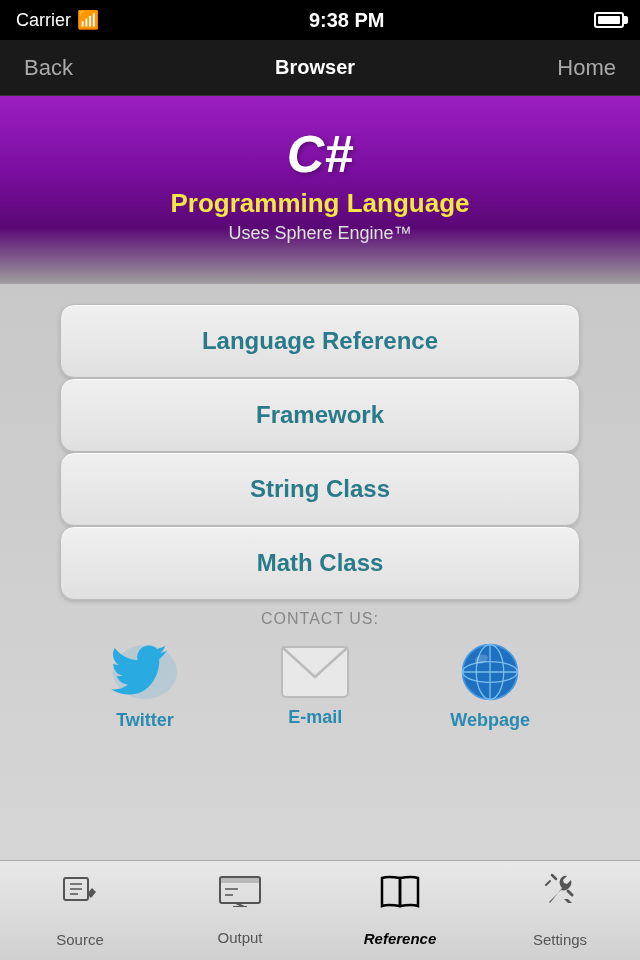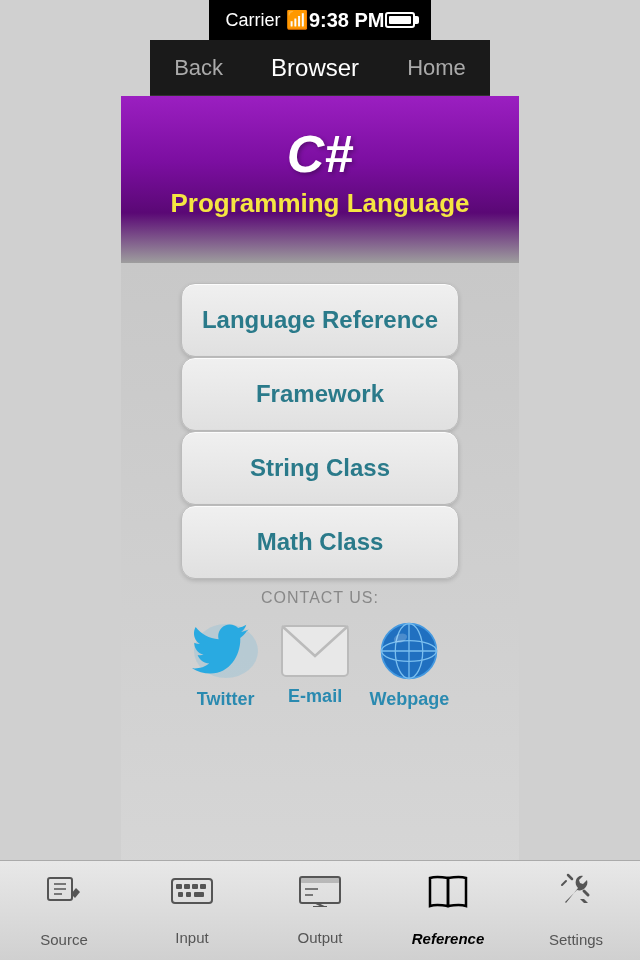--- a/index.html
+++ b/index.html
@@ -72,22 +72,22 @@
       color: #aaa;
       font-size: 22px;
       font-weight: 300;
       cursor: pointer;
       background: none;
       border: none;
       padding: 0;
     }
     .nav-bar .nav-title {
       color: #fff;
-      font-size: 24px;
-      font-weight: 400;
+      font-size: 20px;
+      font-weight: 700;
     }
 
     
     .hero {
       background: linear-gradient(180deg, #9b1fc1 0%, #7b0ea0 40%, #5a0875 70%, #9e9e9e 100%);
       padding: 28px 20px 40px;
       text-align: center;
       position: relative;
     }
     .hero-title {
@@ -214,21 +214,20 @@
       font-weight: 600;
       font-style: italic;
     }
 
     
     .page {
       height: 960px;
       display: flex;
       flex-direction: column;
       position: relative;
-      align-items: center;
     }
     .scrollable-content {
       flex: 1;
       overflow: hidden;
       display: flex;
       flex-direction: column;
     }
   </style>
 </head>
 <body>
@@ -250,20 +249,21 @@
     <button class="nav-btn">Back</button>
     <span class="nav-title">Browser</span>
     <button class="nav-btn" style="color:#aaa;">Home</button>
   </div>
 
   <div class="scrollable-content">
 
     <div class="hero">
       <div class="hero-title">C#</div>
       <div class="hero-subtitle">Programming Language</div>
+      <div class="hero-desc">Uses Sphere Engine™</div>
     </div>
 
     <div class="content">
 
       <button class="menu-btn">
         <span>Language Reference</span>
       </button>
       <button class="menu-btn">
         <span>Framework</span>
       </button>
@@ -323,36 +323,20 @@
           <rect x="2" y="4" width="24" height="22" rx="2" fill="none" stroke="#555" stroke-width="2"></rect>
           <line x1="8" y1="10" x2="20" y2="10" stroke="#555" stroke-width="1.5"></line>
           <line x1="8" y1="15" x2="20" y2="15" stroke="#555" stroke-width="1.5"></line>
           <line x1="8" y1="20" x2="16" y2="20" stroke="#555" stroke-width="1.5"></line>
           <path d="M25,20 L30,14 L34,18 L29,24 Z" fill="#555"></path>
         </svg>
       </span>
       <span class="tab-label">Source</span>
     </div>
 
-    <div class="tab-item">
-      <span>
-        <svg width="44" height="32" viewBox="0 0 44 32" xmlns="http://www.w3.org/2000/svg">
-          <rect x="2" y="4" width="40" height="24" rx="3" fill="none" stroke="#555" stroke-width="2"></rect>
-
-          <rect x="6" y="9" width="6" height="5" rx="1" fill="#555"></rect>
-          <rect x="14" y="9" width="6" height="5" rx="1" fill="#555"></rect>
-          <rect x="22" y="9" width="6" height="5" rx="1" fill="#555"></rect>
-          <rect x="30" y="9" width="6" height="5" rx="1" fill="#555"></rect>
-          <rect x="8" y="17" width="5" height="5" rx="1" fill="#555"></rect>
-          <rect x="16" y="17" width="5" height="5" rx="1" fill="#555"></rect>
-          <rect x="24" y="17" width="10" height="5" rx="1" fill="#555"></rect>
-        </svg>
-      </span>
-      <span class="tab-label">Input</span>
-    </div>
 
     <div class="tab-item">
       <span>
         <svg width="44" height="32" viewBox="0 0 44 32" xmlns="http://www.w3.org/2000/svg">
           <rect x="2" y="2" width="40" height="26" rx="2" fill="none" stroke="#555" stroke-width="2"></rect>
           <rect x="2" y="2" width="40" height="6" rx="2" fill="#555" opacity="0.3"></rect>
           <line x1="18" y1="28" x2="26" y2="32" stroke="#555" stroke-width="2"></line>
           <line x1="15" y1="32" x2="29" y2="32" stroke="#555" stroke-width="2"></line>
 
           <line x1="7" y1="14" x2="20" y2="14" stroke="#555" stroke-width="1.5"></line>

